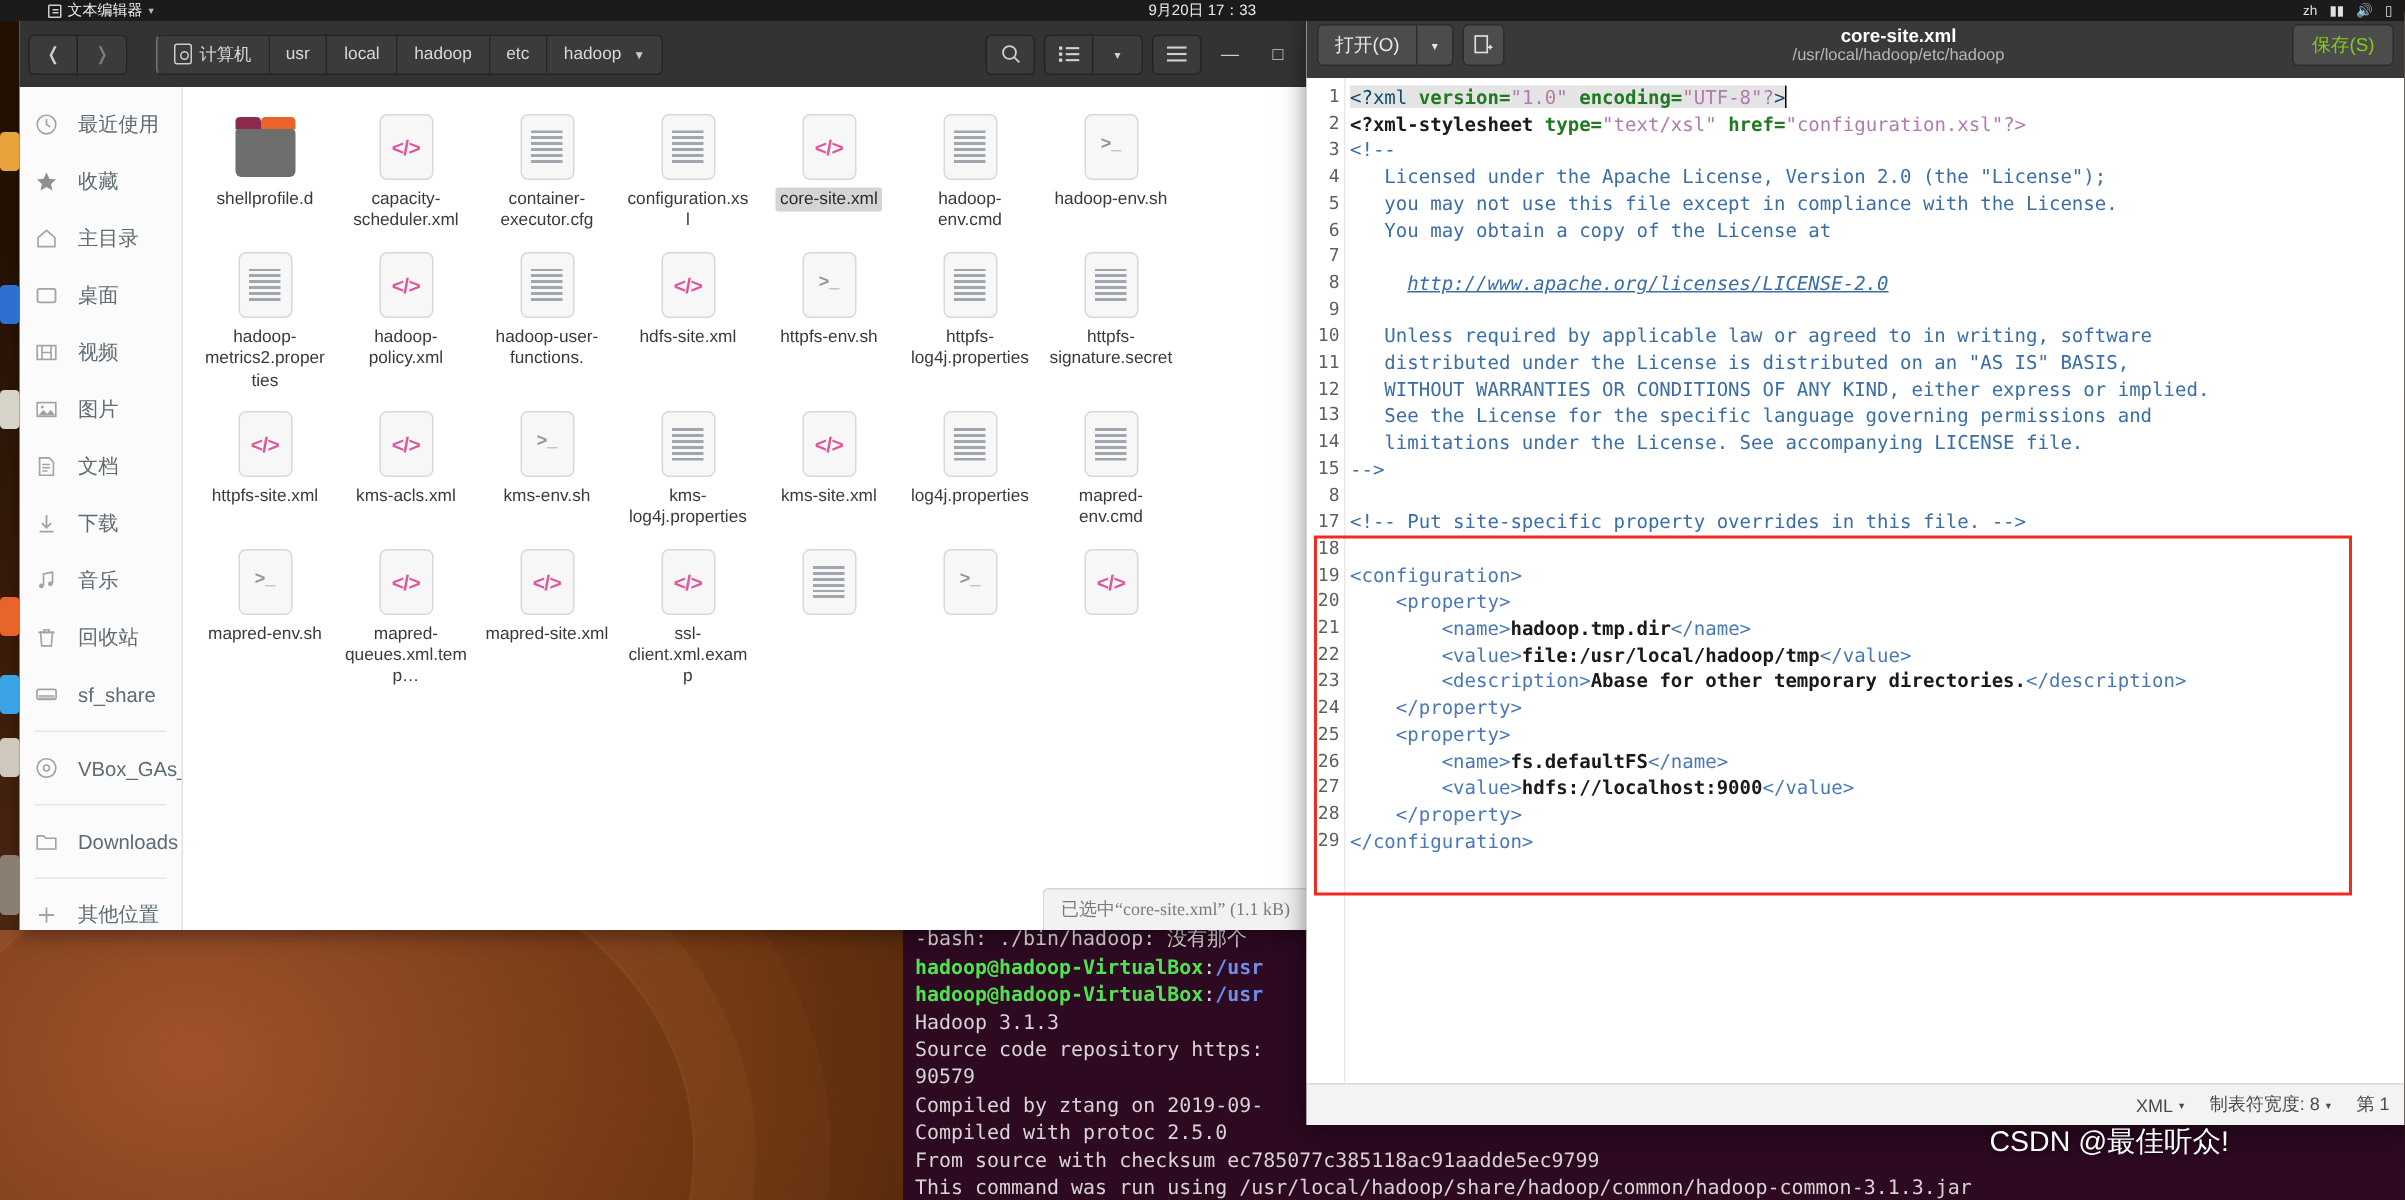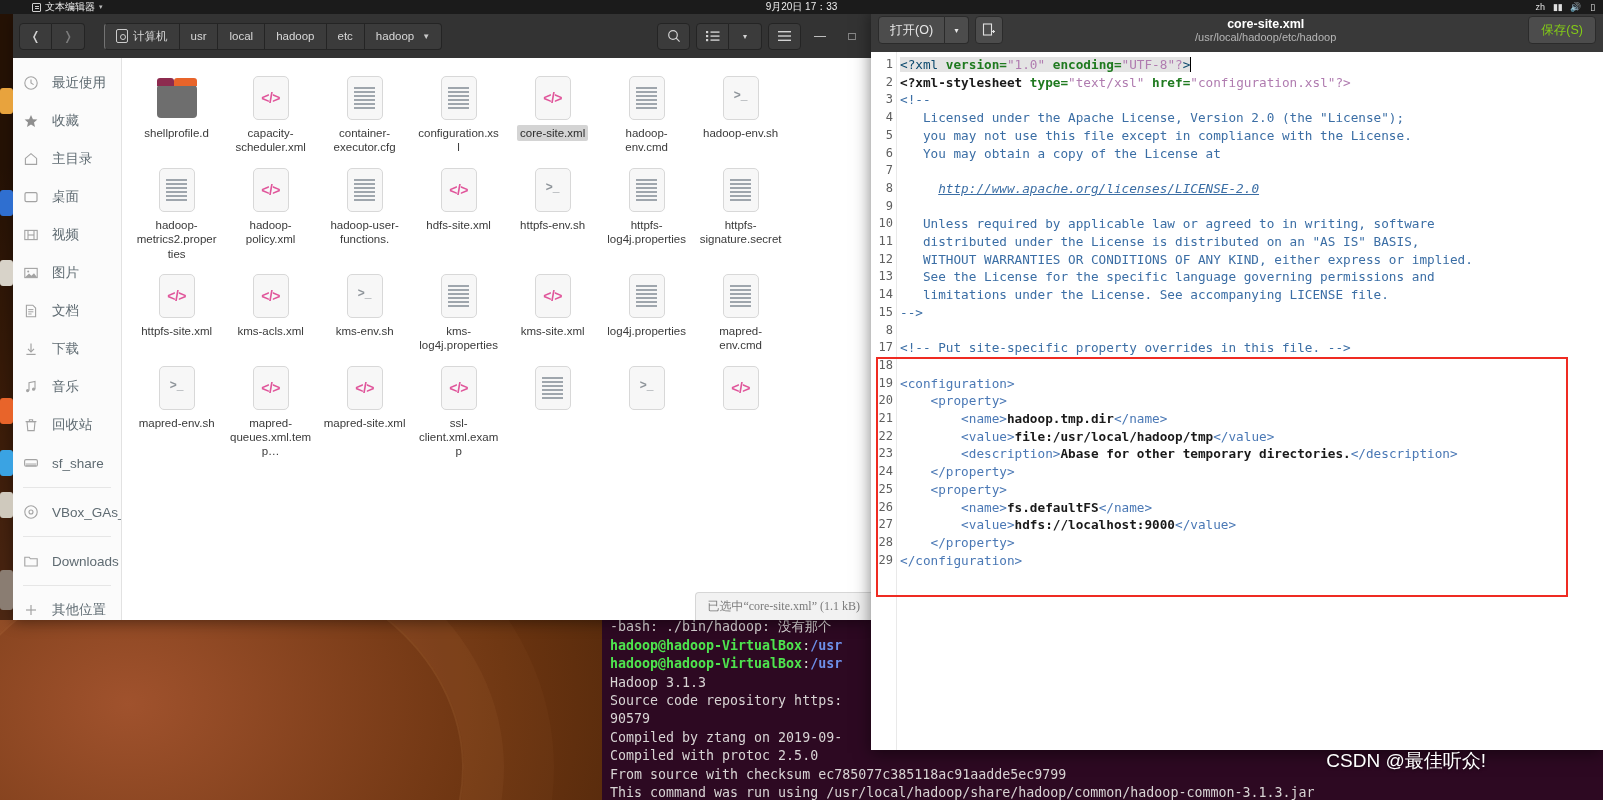--- a/index.html
+++ b/index.html
@@ -785,16 +785,27 @@
           <div>25</div>
           <div>26</div>
           <div>27</div>
           <div>28</div>
           <div>29</div>
         </div>
       <div class="ge-code" id="code"><div><div style="display: inline-block;"><span class="c-tag hl-l1">&lt;?xml </span><span class="c-kw hl-l1">version=</span><span class="c-str hl-l1">"1.0" </span><span class="c-kw hl-l1">encoding=</span><span class="c-str hl-l1">"UTF-8"?</span><span class="c-tag hl-l1">&gt;</span><span class="c-cursor">&nbsp;</span></div></div><div><span class="c-text">&lt;?xml-stylesheet </span><span class="c-kw">type=</span><span class="c-str">"text/xsl" </span><span class="c-kw">href=</span><span class="c-str">"configuration.xsl"?&gt;</span></div><div><span class="c-comment">&lt;!--</span></div><div><span class="c-comment">   Licensed under the Apache License, Version 2.0 (the "License");</span></div><div><span class="c-comment">   you may not use this file except in compliance with the License.</span></div><div><span class="c-comment">   You may obtain a copy of the License at</span></div><div>&nbsp;</div><div><span class="c-comment">     </span><span class="c-link">http://www.apache.org/licenses/LICENSE-2.0</span></div><div>&nbsp;</div><div><span class="c-comment">   Unless required by applicable law or agreed to in writing, software</span></div><div><span class="c-comment">   distributed under the License is distributed on an "AS IS" BASIS,</span></div><div><span class="c-comment">   WITHOUT WARRANTIES OR CONDITIONS OF ANY KIND, either express or implied.</span></div><div><span class="c-comment">   See the License for the specific language governing permissions and</span></div><div><span class="c-comment">   limitations under the License. See accompanying LICENSE file.</span></div><div><span class="c-comment">--&gt;</span></div><div>&nbsp;</div><div><span class="c-comment">&lt;!-- Put site-specific property overrides in this file. --&gt;</span></div><div>&nbsp;</div><div><span class="c-xtag">&lt;configuration&gt;</span></div><div><span class="c-xtag">    &lt;property&gt;</span></div><div><span class="c-xtag">        &lt;name&gt;</span><span class="c-text">hadoop.tmp.dir</span><span class="c-xtag">&lt;/name&gt;</span></div><div><span class="c-xtag">        &lt;value&gt;</span><span class="c-text">file:/usr/local/hadoop/tmp</span><span class="c-xtag">&lt;/value&gt;</span></div><div><span class="c-xtag">        &lt;description&gt;</span><span class="c-text">Abase for other temporary directories.</span><span class="c-xtag">&lt;/description&gt;</span></div><div><span class="c-xtag">    &lt;/property&gt;</span></div><div><span class="c-xtag">    &lt;property&gt;</span></div><div><span class="c-xtag">        &lt;name&gt;</span><span class="c-text">fs.defaultFS</span><span class="c-xtag">&lt;/name&gt;</span></div><div><span class="c-xtag">        &lt;value&gt;</span><span class="c-text">hdfs://localhost:9000</span><span class="c-xtag">&lt;/value&gt;</span></div><div><span class="c-xtag">    &lt;/property&gt;</span></div><div><span class="c-xtag">&lt;/configuration&gt;</span></div></div>
       <div class="redbox"></div>
     </div>
 
+    <div class="ge-status">
+      <div class="sdrop">
+        <span>XML</span>
+        <span class="carat">▾</span>
+      </div>
+      <div class="sdrop">
+        <span>制表符宽度: 8</span>
+        <span class="carat">▾</span>
+      </div>
+      <div>第 1</div>
+    </div>
   </div>
 
   <div class="watermark">CSDN @最佳听众!</div>
 </div>
 
 </body></html>

